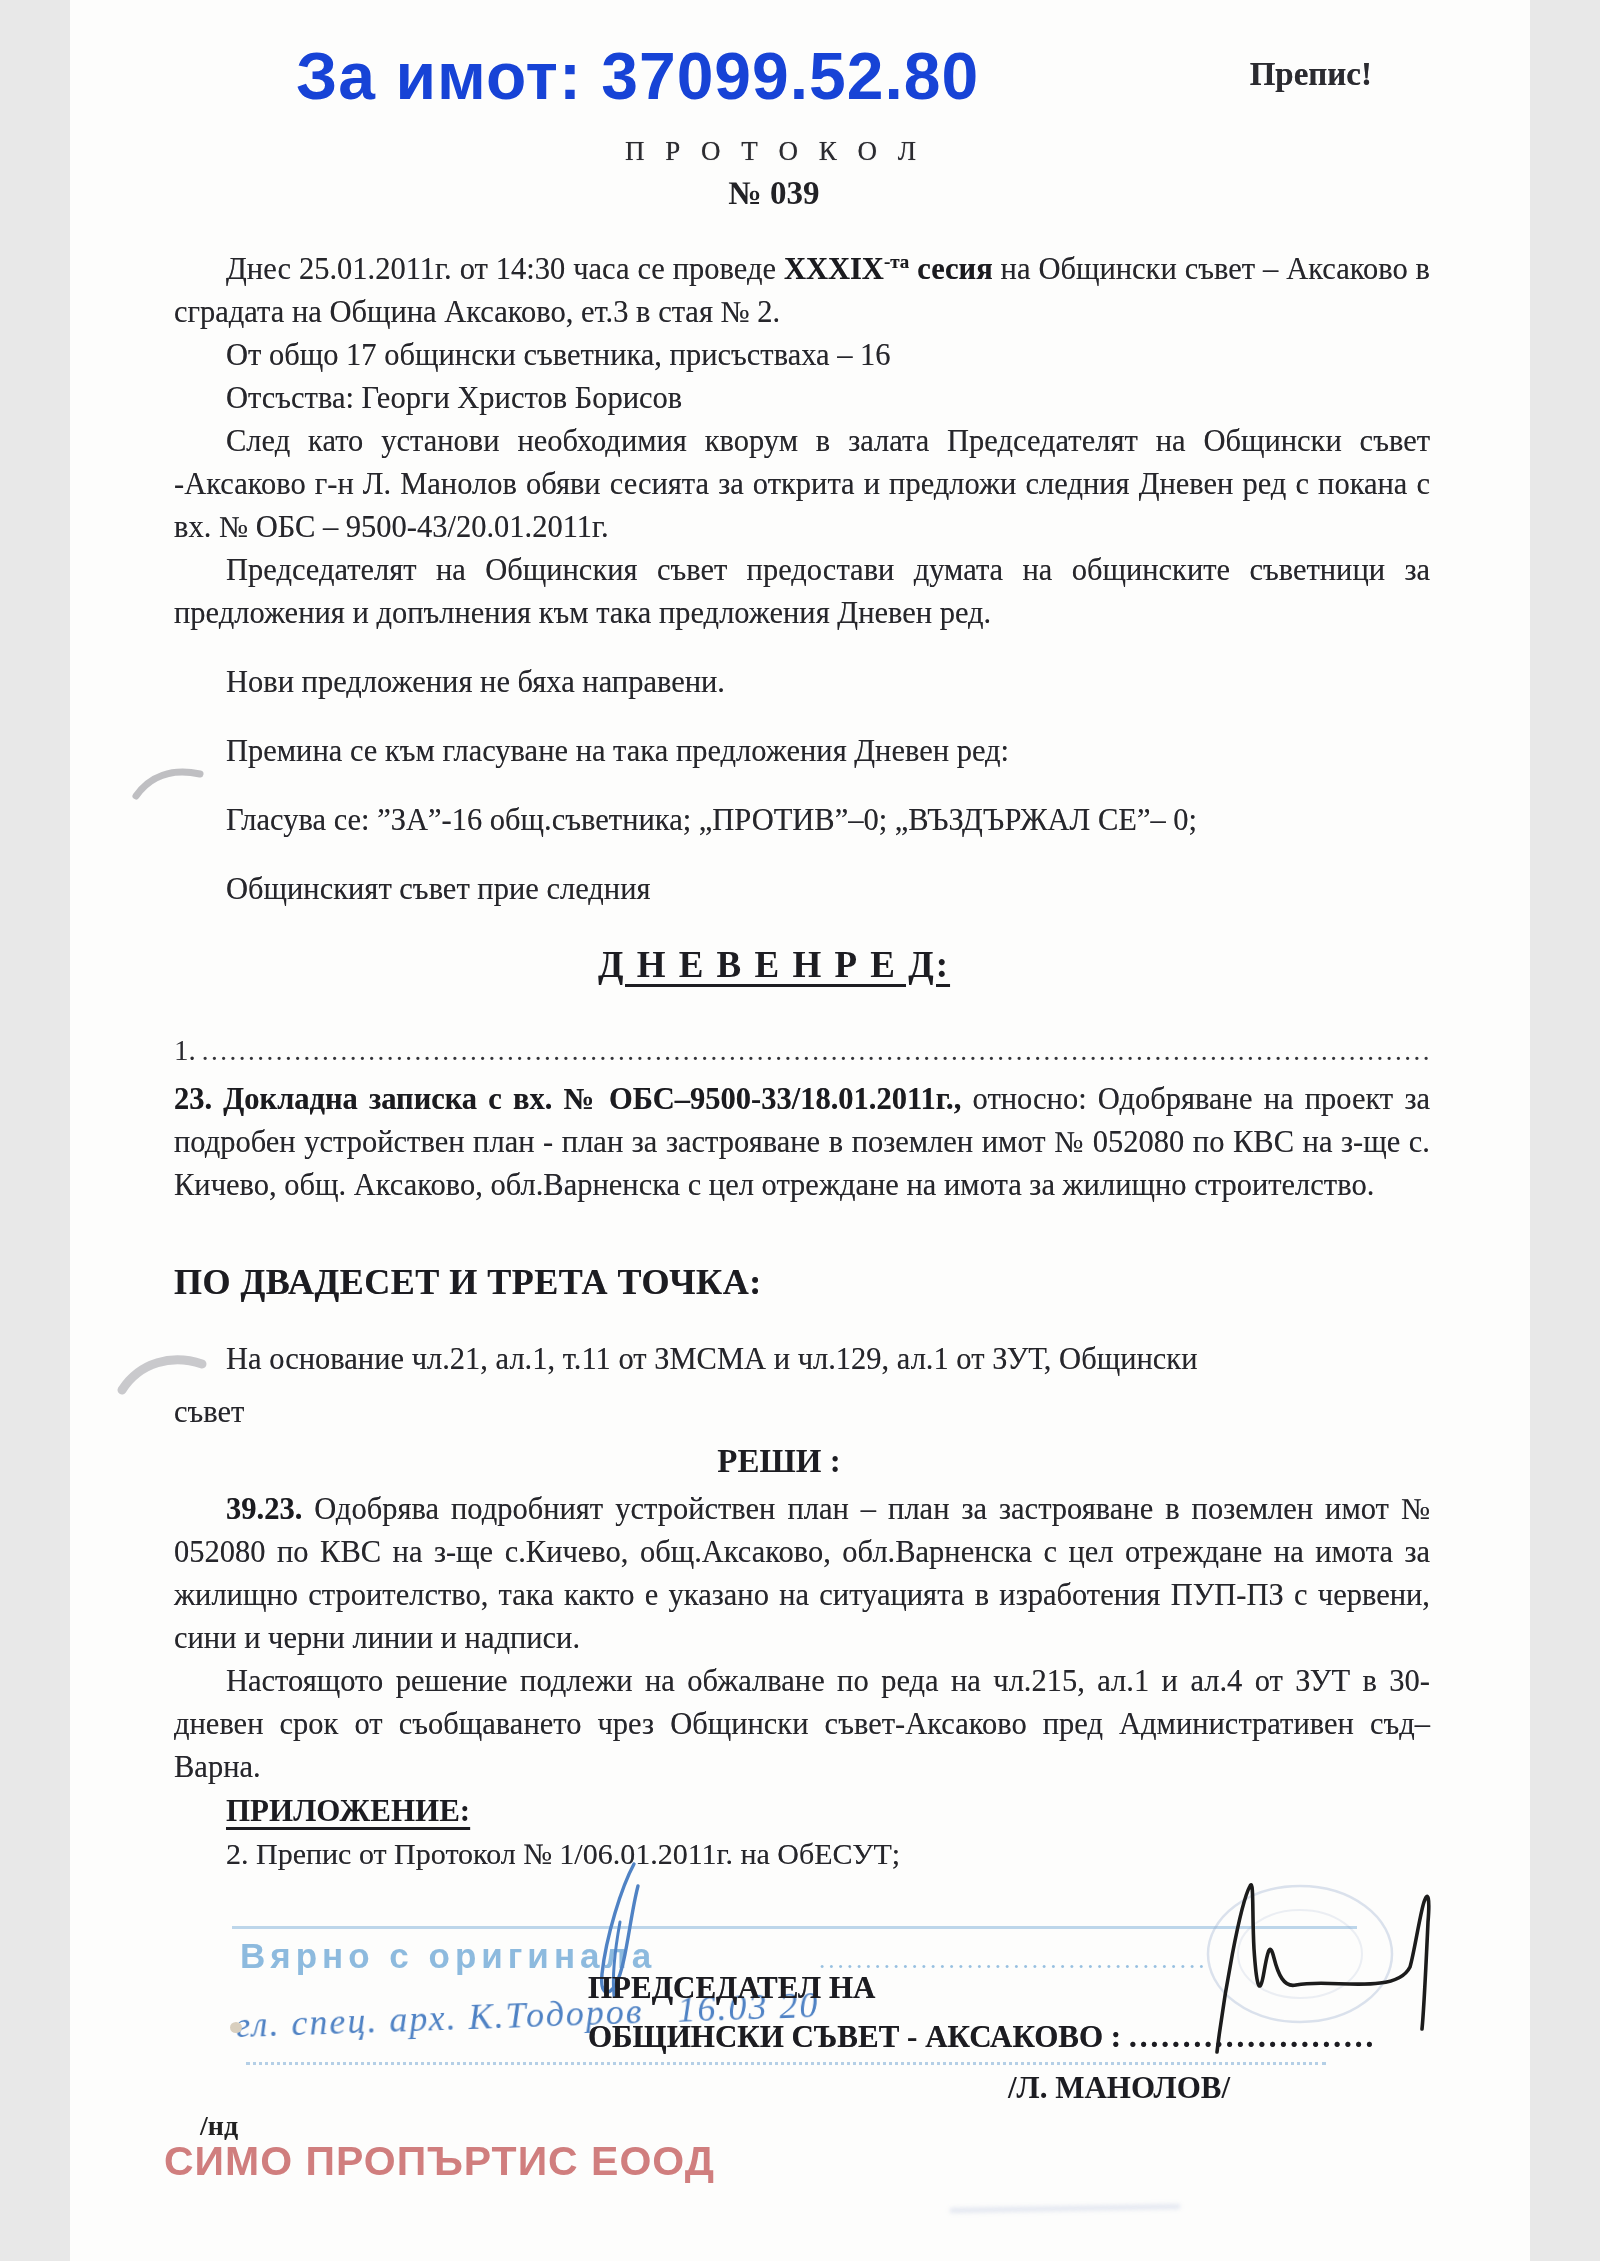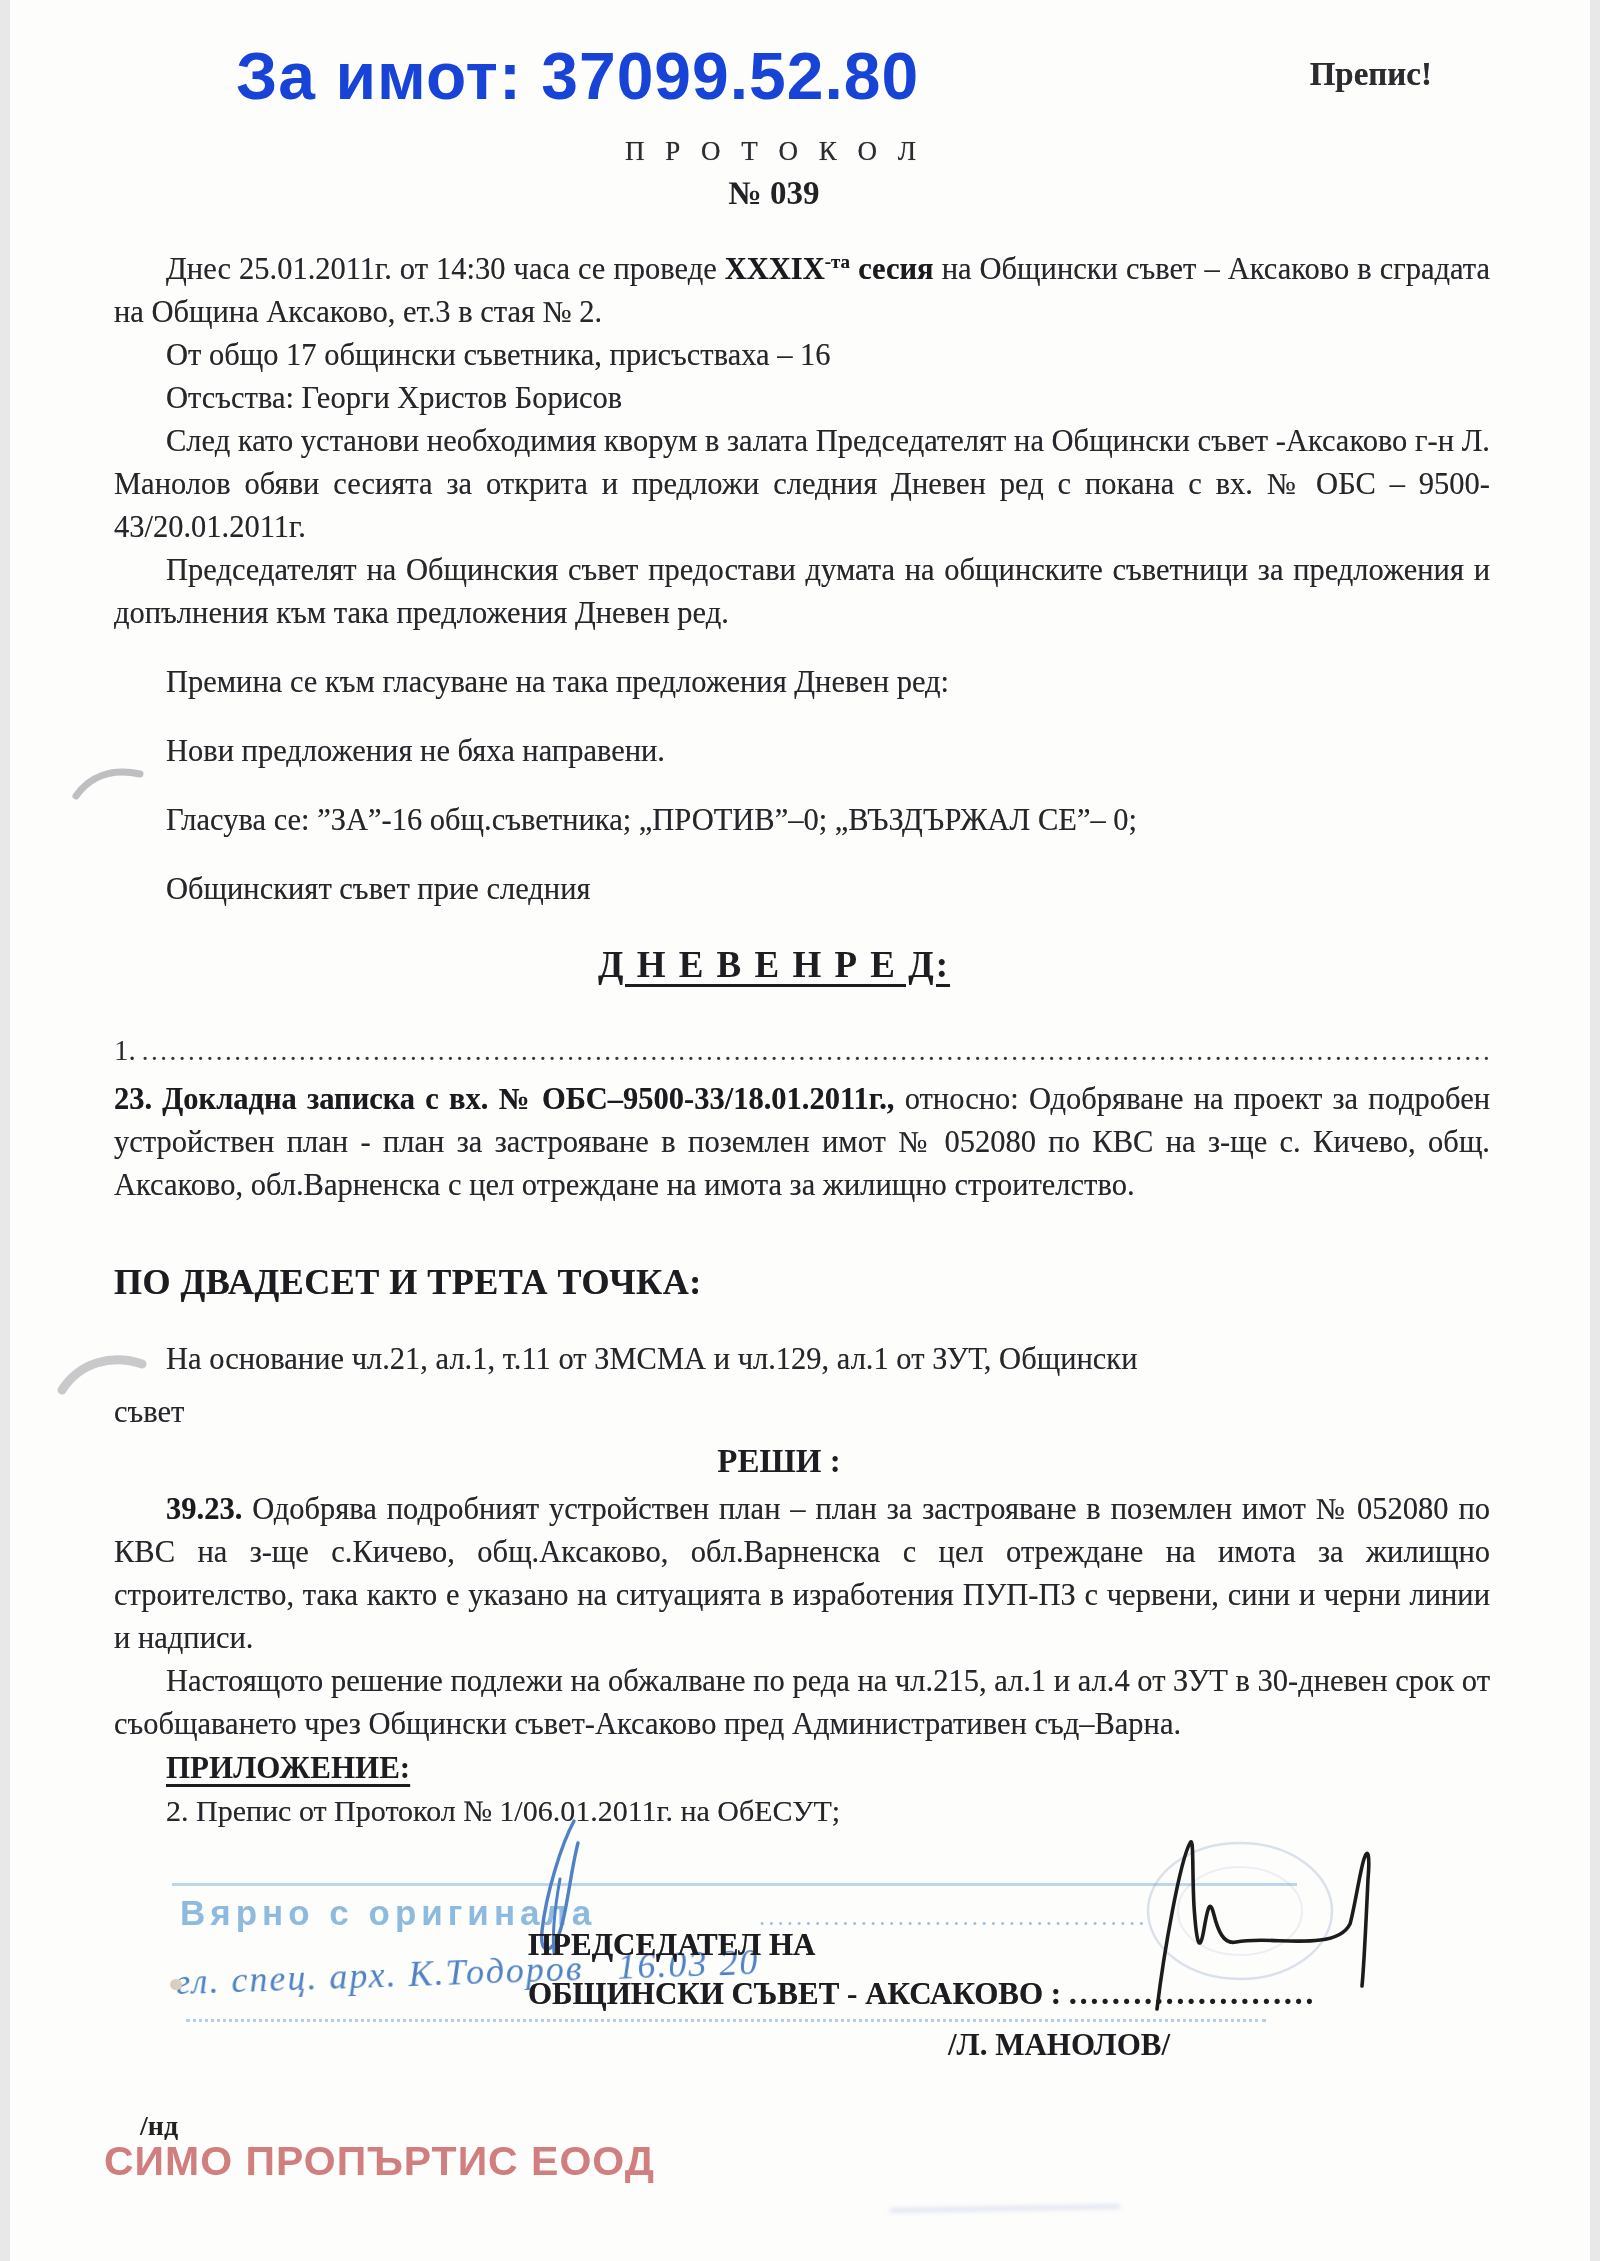--- a/index.html
+++ b/index.html
@@ -1,18 +1,18 @@
 <!DOCTYPE html>
 <html><head>
 <meta charset="utf-8">
 <style>
   html,body{margin:0;padding:0;background:#e8e8e8;}
   .page{
     position:relative;
-    width:1580px;height:2261px;
+    width:1460px;height:2261px;
     margin:0 auto;
     background:#fdfdfc;
     overflow:hidden;
     font-family:"Liberation Serif", serif;
     color:#232327;
   }
   
   .prop-title{
     position:absolute;left:226px;top:38px;
     font-family:"Liberation Sans", sans-serif;
@@ -153,22 +153,22 @@
 
   <div class="content">
     <div class="doc-title">П Р О Т О К О Л</div>
     <div class="doc-number">№ 039</div>
 
     <p class="body" style="margin-top:28px;"><span>Днес 25.01.2011г. от 14:30 часа се проведе </span><b><span>XXXIX</span><sup>-та</sup><span> сесия</span></b><span> на Общински съвет – Аксаково  в сградата на Община Аксаково, ет.3 в стая № 2.</span></p>
     <p class="body">От общо 17 общински съветника, присъстваха – 16</p>
     <p class="body">Отсъства: Георги Христов Борисов</p>
     <p class="body">След като установи необходимия кворум в залата Председателят на Общински съвет -Аксаково г-н Л. Манолов обяви сесията за открита и предложи следния Дневен ред с покана с вх. № ОБС – 9500-43/20.01.2011г.</p>
     <p class="body">Председателят на Общинския съвет предостави думата на общинските съветници за предложения и допълнения към така предложения Дневен ред.</p>
+    <p class="body sp">Нови предложения не бяха направени.</p>
     <p class="body sp">Премина се към гласуване на така предложения Дневен ред:</p>
-    <p class="body sp">Нови предложения не бяха направени.</p>
     <p class="body sp">Гласува се: ”ЗА”-16 общ.съветника;    „ПРОТИВ”–0;    „ВЪЗДЪРЖАЛ СЕ”– 0;</p>
     <p class="body sp">Общинският съвет прие следния</p>
 
     <div class="agenda-heading">Д Н Е В Е Н   Р Е Д:</div>
 
     <div class="item1-row">
       <span class="no">1.</span>
       <span class="dots">........................................................................................................................................................................................................</span>
     </div>
 

